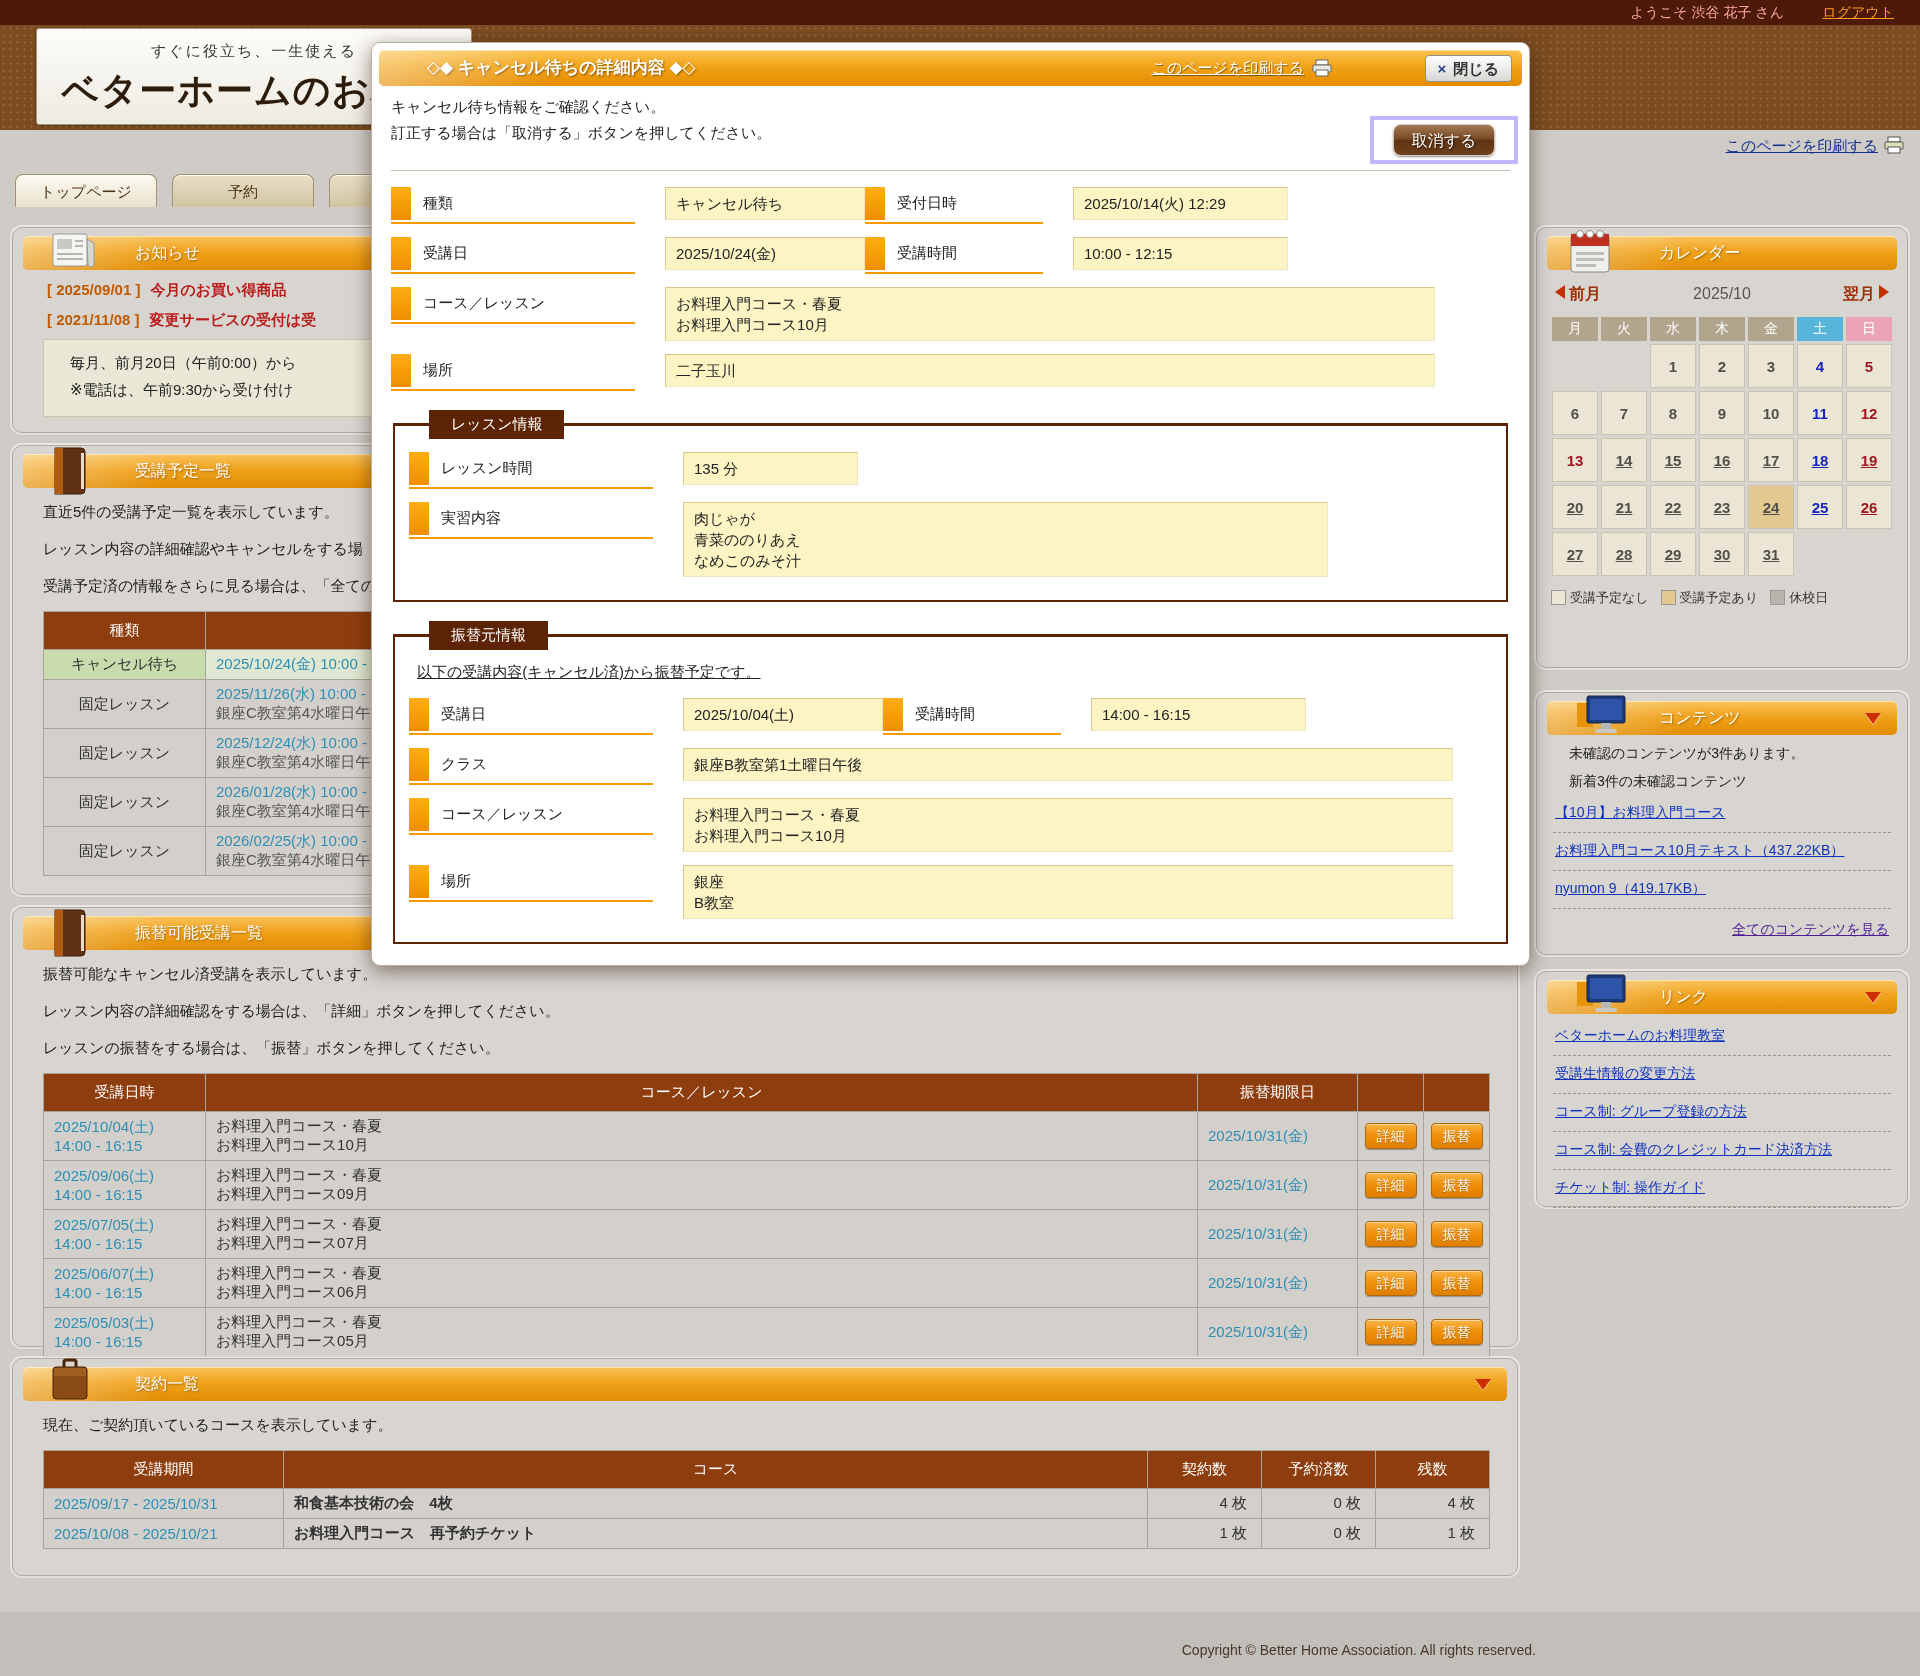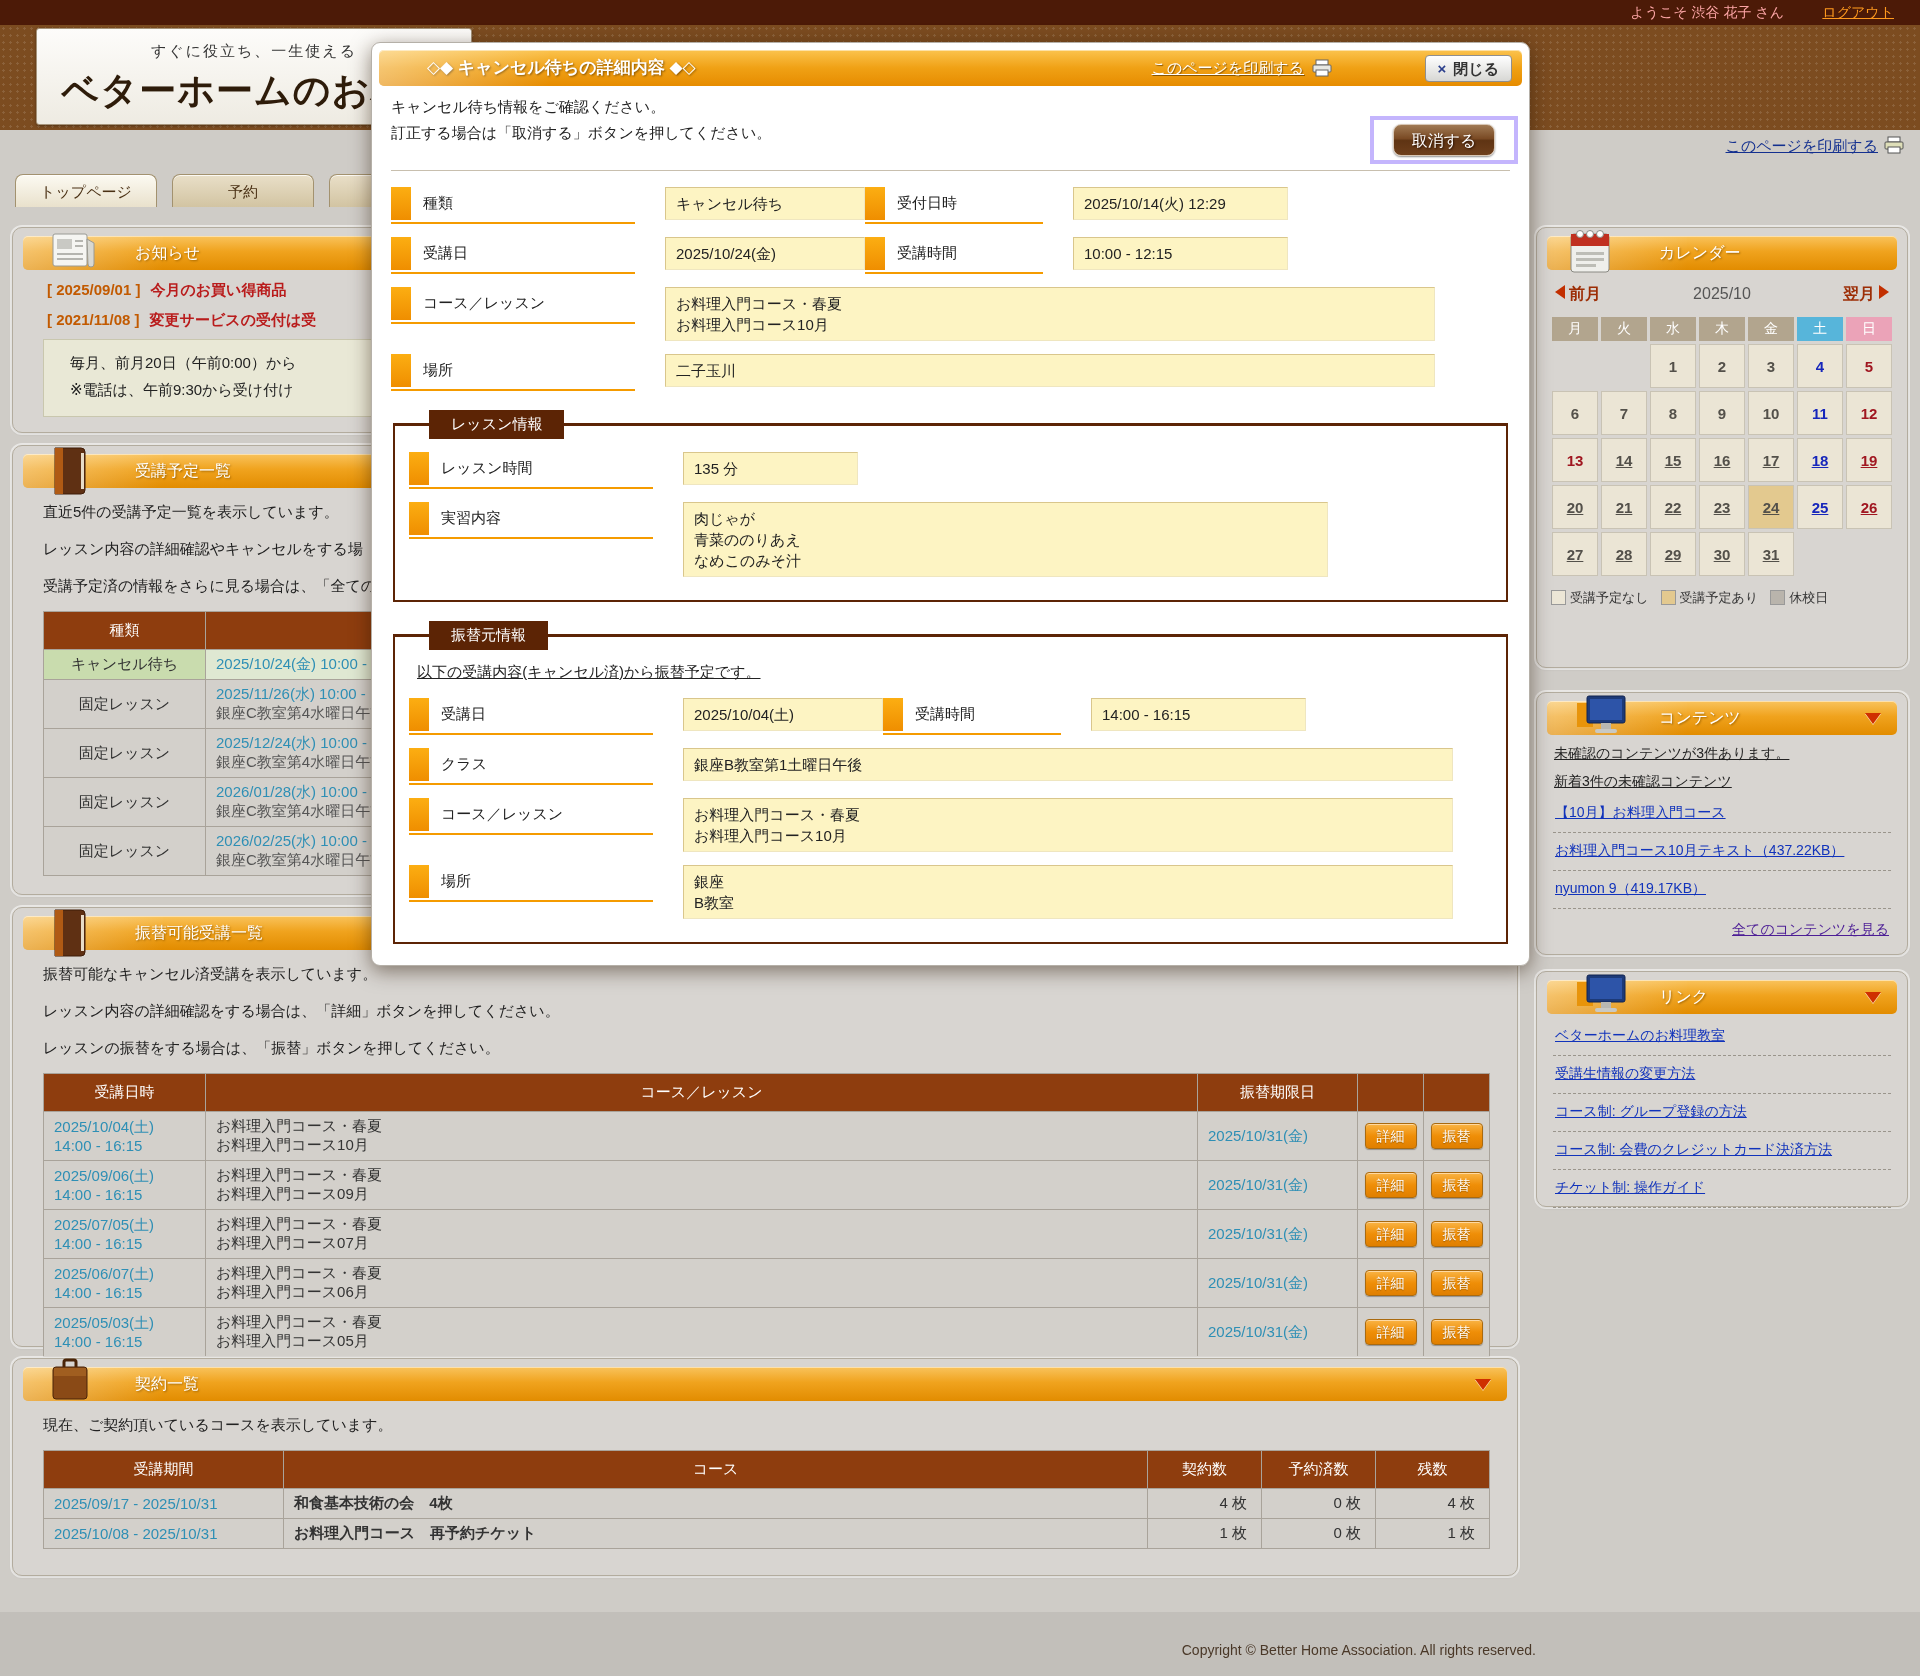--- a/index.html
+++ b/index.html
@@ -92,21 +92,21 @@
     font-size:15px; font-weight:bold; color:#53504a; }
   .cal td.empty { background:transparent; border-color:transparent; }
   .cal td.sat { color:#1626bb; } .cal td.sun, .cal td.hol { color:#a01620; }
   .cal td.u span { text-decoration:underline; cursor:pointer; }
   .cal td.sel { background:#e3c98f; }
   .legend { margin:10px 0 0 14px; font-size:13px; color:#333; }
   .legend span.item { margin-right:12px; }
   .swatch { display:inline-block; width:15px; height:15px; border:1px solid #999; vertical-align:-3px; margin-right:4px; }
 
   
-  .side-line { margin:10px 17px 0; font-size:14px; color:#222;text-decoration:underline; }
+  .side-line { margin:10px 32px 0; font-size:14px; color:#222; }
   .side-links { margin:4px 16px 0; }
   .side-links a { display:block; padding:9px 0 10px 2px; border-bottom:1px dashed #9a958c; color:#1133bb; text-decoration:underline; font-size:14px; }
   .see-all-side { display:block; text-align:right; margin:12px 18px 0; color:#4c1d95; text-decoration:underline; font-size:14px; }
 
   
   .footer-band { position:absolute; left:0; right:0; top:1612px; height:64px; background:#c2bfba; }
   .copyright { position:absolute; top:30px; right:384px; font-size:14px; color:#4a3828; }
 
   
   .modal { position:absolute; left:371px; top:42px; width:1159px; min-height:797px; z-index:50;
@@ -367,21 +367,21 @@
         </thead>
       <tbody id="contracts-tbody">
           <tr>
             <td><a class="tlink">2025/09/17 - 2025/10/31</a></td>
             <td class="bold">和食基本技術の会　4枚</td>
             <td class="num">4 枚</td>
             <td class="num">0 枚</td>
             <td class="num">4 枚</td>
           </tr>
           <tr>
-            <td><a class="tlink">2025/10/08 - 2025/10/31</a></td>
+            <td><a class="tlink">2025/10/08 - 2025/10/21</a></td>
             <td class="bold">お料理入門コース　再予約チケット</td>
             <td class="num">1 枚</td>
             <td class="num">0 枚</td>
             <td class="num">1 枚</td>
           </tr>
         </tbody>
     </table>
   </section>
 
   <aside class="panel" id="calendarP">

